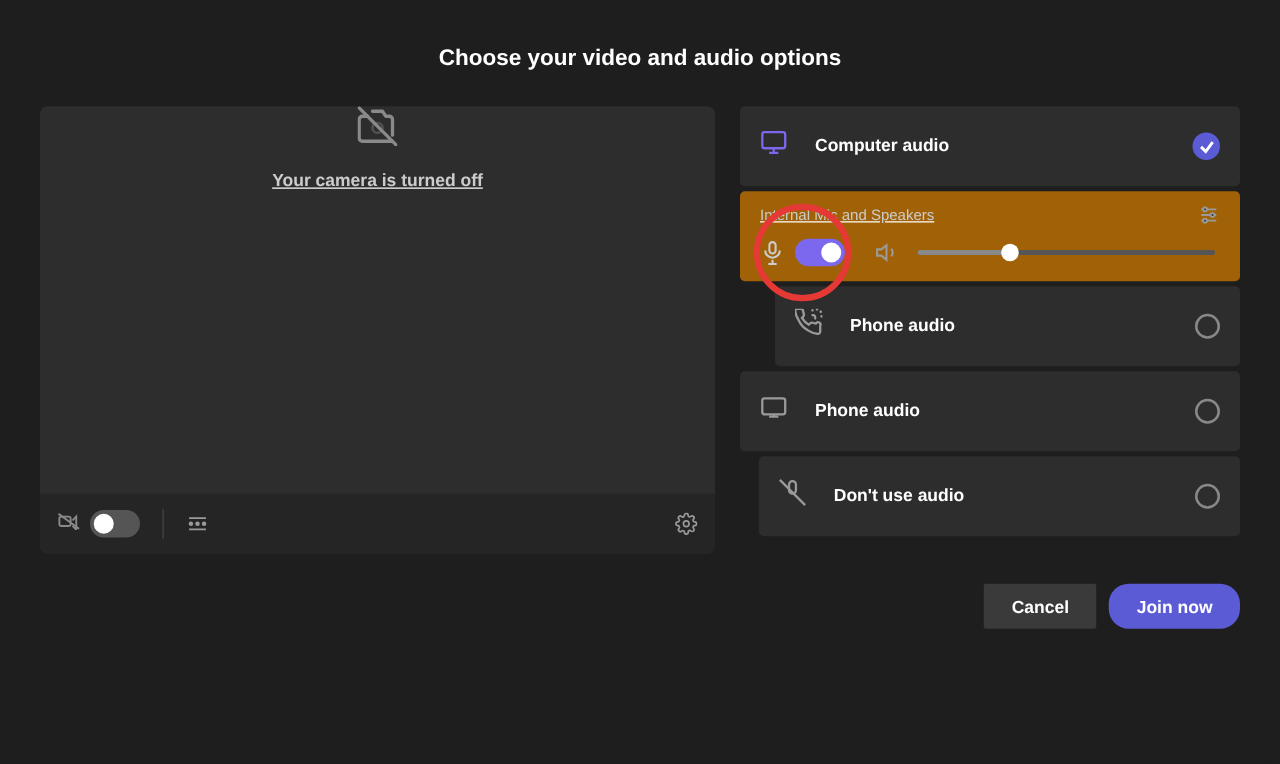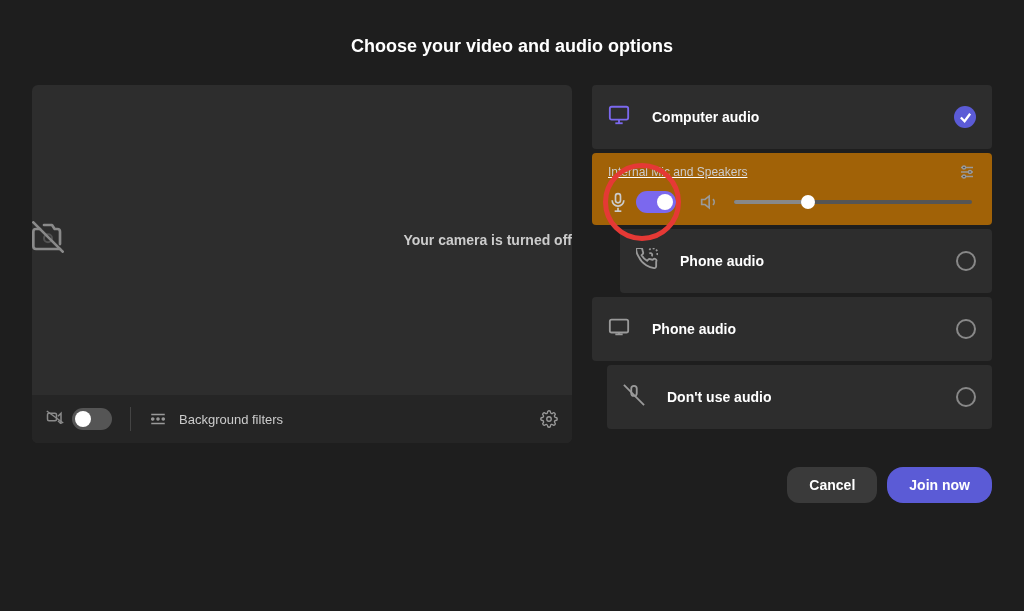--- a/index.html
+++ b/index.html
@@ -37,23 +37,25 @@
       width: 540px;
       background: #2d2d2d;
       border-radius: 6px;
       flex-shrink: 0;
     }
 
     .camera-preview {
       width: 100%;
       height: 310px;
       display: flex;
-      align-items: center;
-      justify-content: space-between;
+      flex-direction: column;
+      align-items: center;
+      justify-content: flex-start;
       gap: 12px;
+      text-decoration: underline;
     }
 
     .camera-off-icon {
       color: #8a8a8a;
       font-size: 28px;
     }
 
     .camera-off-text {
       font-size: 14px;
       color: #cccccc;
@@ -274,21 +276,21 @@
       justify-content: flex-end;
       gap: 10px;
       margin-top: 24px;
       width: 960px;
     }
 
     .btn-cancel {
       background: #3a3a3a;
       color: #ffffff;
       border: none;
-      border-radius: 12px;
+      border-radius: 2px;
       padding: 10px 22px;
       font-size: 14px;
       font-weight: 600;
       cursor: pointer;
       min-width: 90px;
     }
 
     .btn-join {
       background: #5b5bd6;
       color: #ffffff;
@@ -331,21 +333,20 @@
         </span>
         <div class="toggle-switch"></div>
       </div>
       <span style="width:1px;height:24px;background:#444;margin:0 6px;"></span>
       <svg width="18" height="18" viewBox="0 0 24 24" fill="none" stroke="#9a9a9a" stroke-width="1.8">
         <circle cx="5" cy="12" r="1.5" fill="#9a9a9a"></circle>
         <circle cx="12" cy="12" r="1.5" fill="#9a9a9a"></circle>
         <circle cx="19" cy="12" r="1.5" fill="#9a9a9a"></circle>
         <path d="M3 6h18M3 18h18" stroke="#9a9a9a"></path>
       </svg>
-      <span class="bg-filter-text">Background filters</span>
       <svg width="18" height="18" viewBox="0 0 24 24" fill="none" stroke="#9a9a9a" stroke-width="1.8" class="settings-icon">
         <circle cx="12" cy="12" r="3"></circle>
         <path d="M19.4 15a1.65 1.65 0 00.33 1.82l.06.06a2 2 0 010 2.83 2 2 0 01-2.83 0l-.06-.06a1.65 1.65 0 00-1.82-.33 1.65 1.65 0 00-1 1.51V21a2 2 0 01-2 2 2 2 0 01-2-2v-.09A1.65 1.65 0 009 19.4a1.65 1.65 0 00-1.82.33l-.06.06a2 2 0 01-2.83-2.83l.06-.06A1.65 1.65 0 004.68 15a1.65 1.65 0 00-1.51-1H3a2 2 0 01-2-2 2 2 0 012-2h.09A1.65 1.65 0 004.6 9a1.65 1.65 0 00-.33-1.82l-.06-.06a2 2 0 012.83-2.83l.06.06A1.65 1.65 0 009 4.68a1.65 1.65 0 001-1.51V3a2 2 0 012-2 2 2 0 012 2v.09a1.65 1.65 0 001 1.51 1.65 1.65 0 001.82-.33l.06-.06a2 2 0 012.83 2.83l-.06.06A1.65 1.65 0 0019.4 9a1.65 1.65 0 001.51 1H21a2 2 0 012 2 2 2 0 01-2 2h-.09a1.65 1.65 0 00-1.51 1z"></path>
       </svg>
     </div>
   </div>
 
   <div class="audio-panel">
 
     <div class="audio-option">

